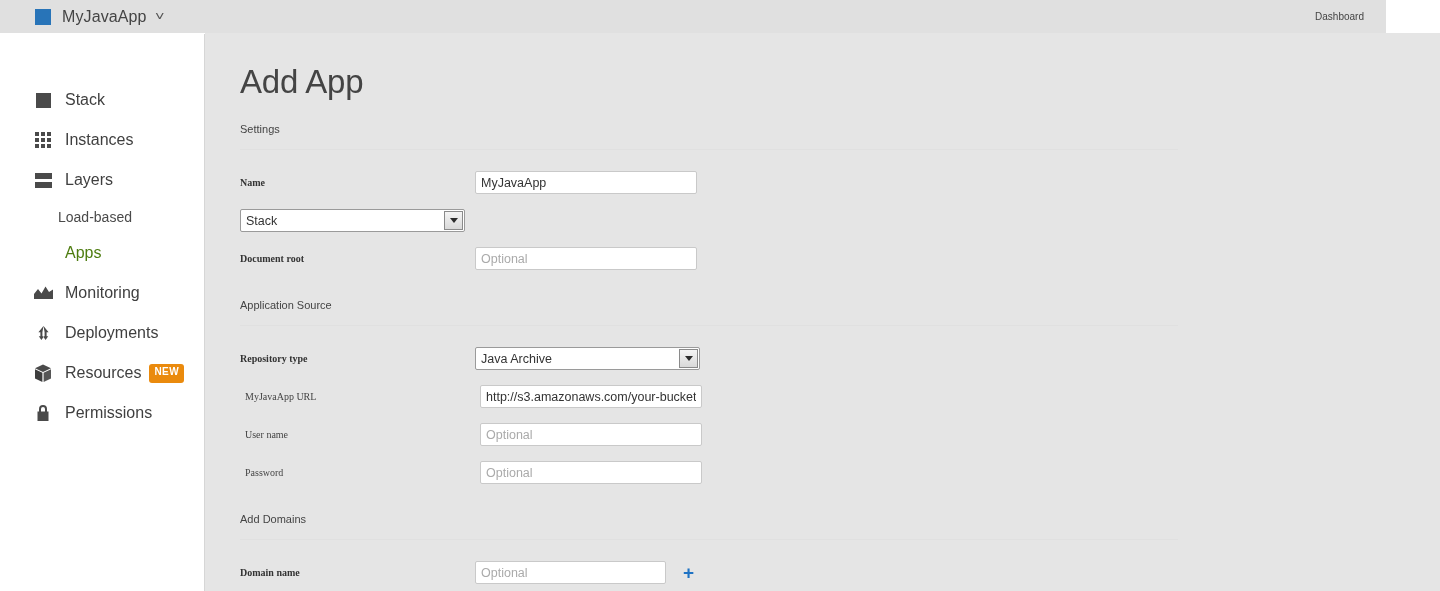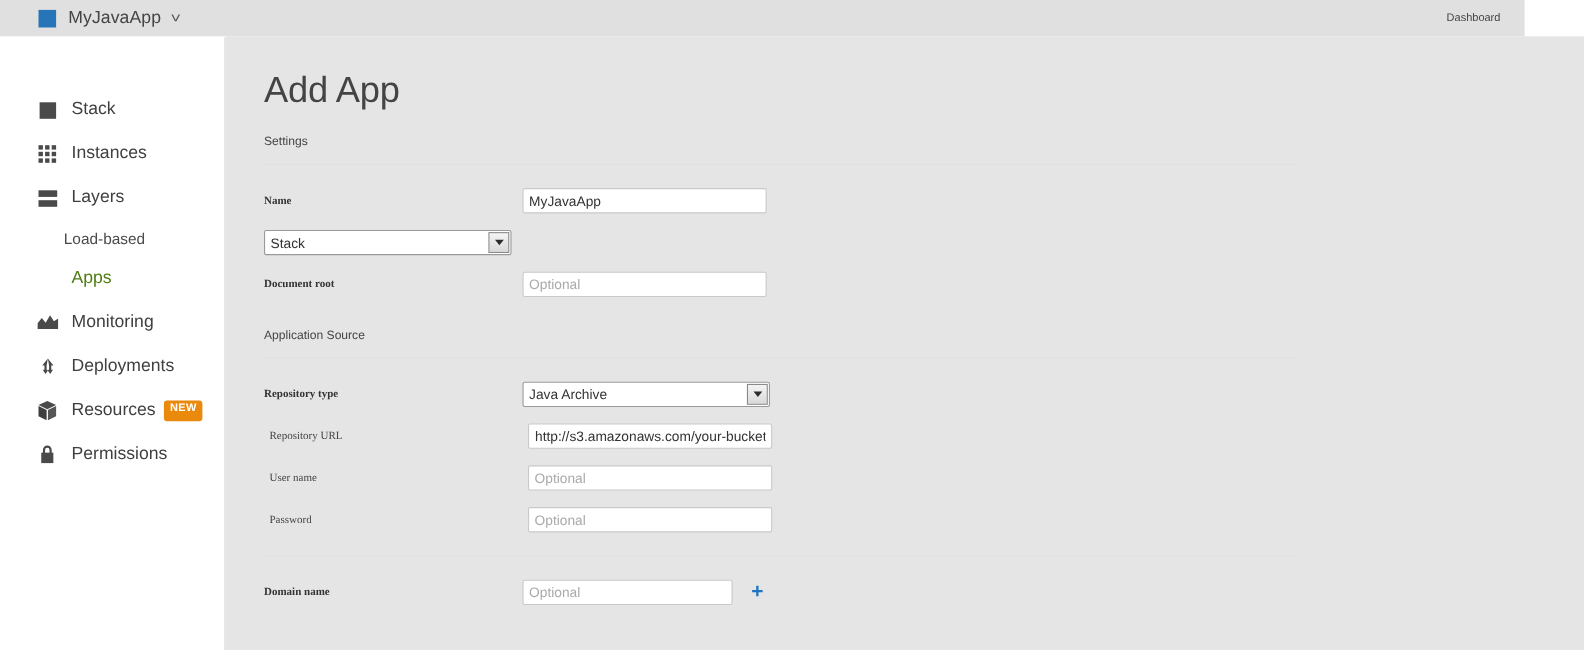--- a/index.html
+++ b/index.html
@@ -386,21 +386,21 @@
         <div class="select-box">
           <span class="select-text">Java Archive</span>
           <span class="select-btn">
               <span class="tri-down"></span>
             </span>
         </div>
       </div>
     </div>
 
     <div class="form-row">
-      <div class="form-label sub">Repository URL</div>
+      <div class="form-label sub">MyJavaApp URL</div>
       <div class="field-wrap">
         <input class="txt" type="text" value="http://s3.amazonaws.com/your-bucket/sample.war" style="">
       </div>
     </div>
 
     <div class="form-row">
       <div class="form-label sub">User name</div>
       <div class="field-wrap">
         <input class="txt" type="text" placeholder="Optional" style="">
       </div>
@@ -408,20 +408,21 @@
 
     <div class="form-row">
       <div class="form-label sub">Password</div>
       <div class="field-wrap">
         <input class="txt" type="text" placeholder="Optional" style="">
       </div>
     </div>
   </div>
 
   <div class="section">
+    <h2 class="section-title">Add Domains</h2>
     <div class="section-rule"></div>
 
     <div class="form-row first">
       <div class="form-label bold">Domain name</div>
       <div class="field-wrap">
         <input class="txt narrow" type="text" placeholder="Optional" style="">
         <span class="plus-icon">+</span>
       </div>
     </div>
   </div>

